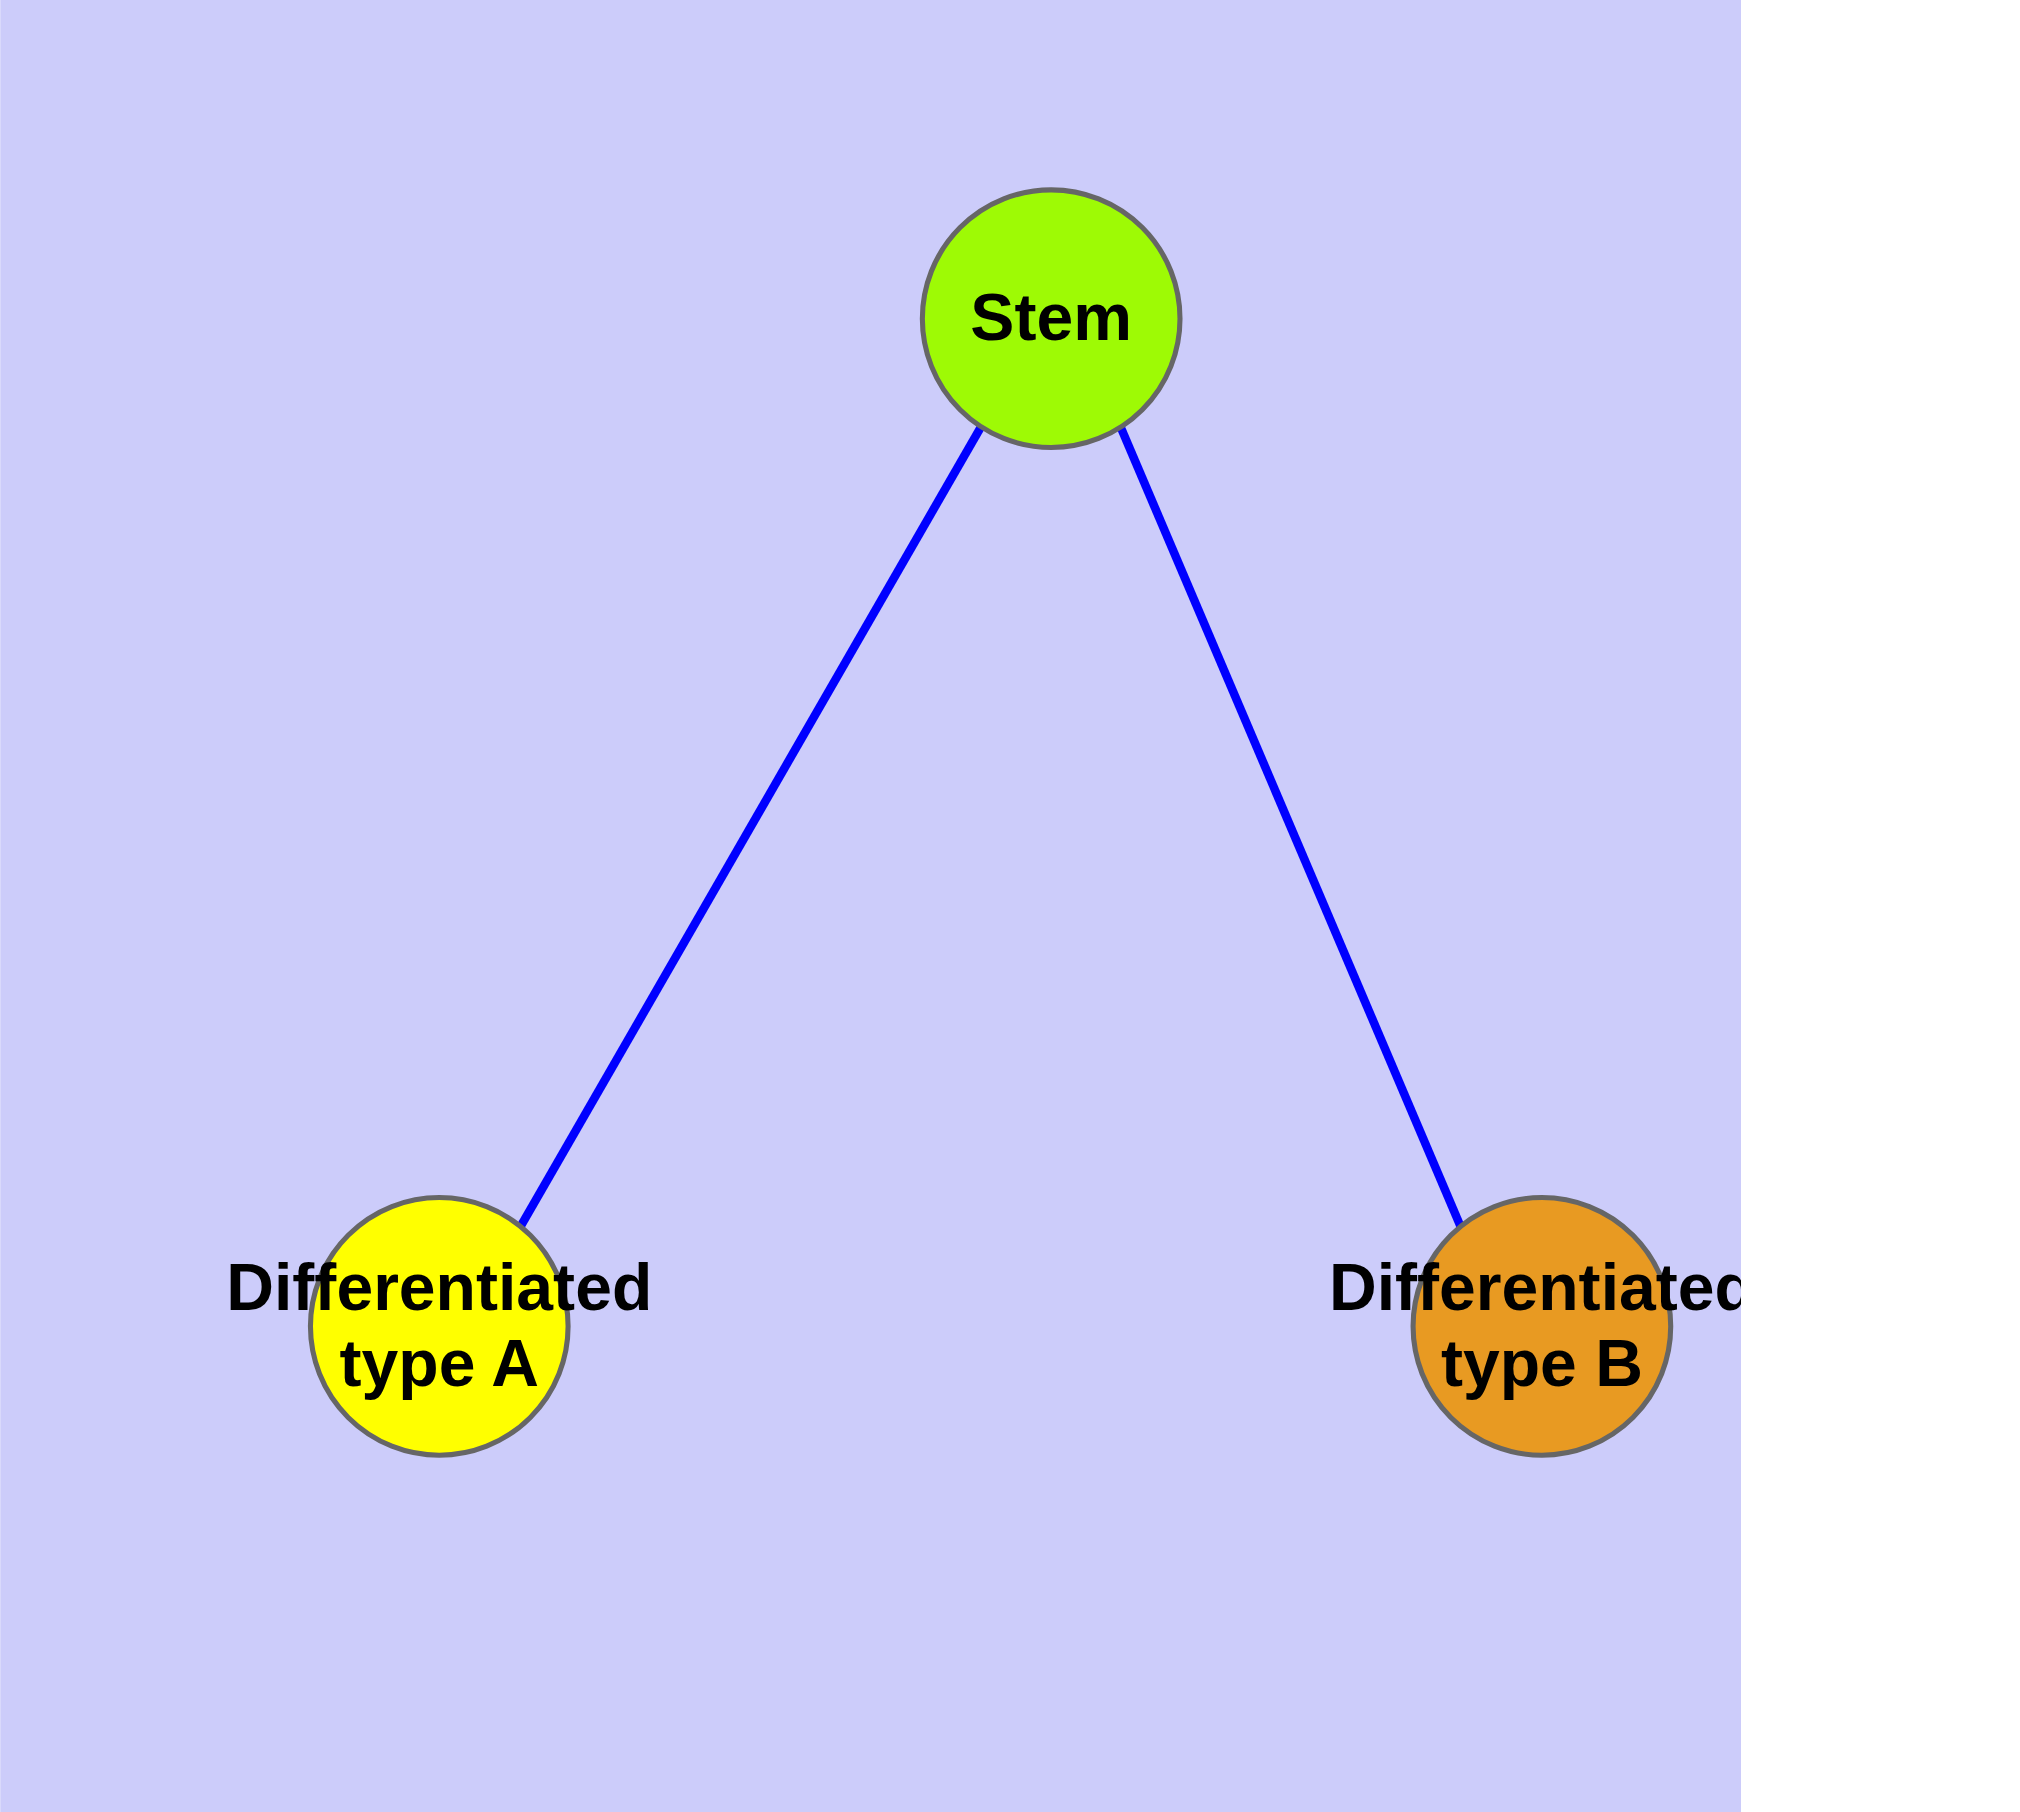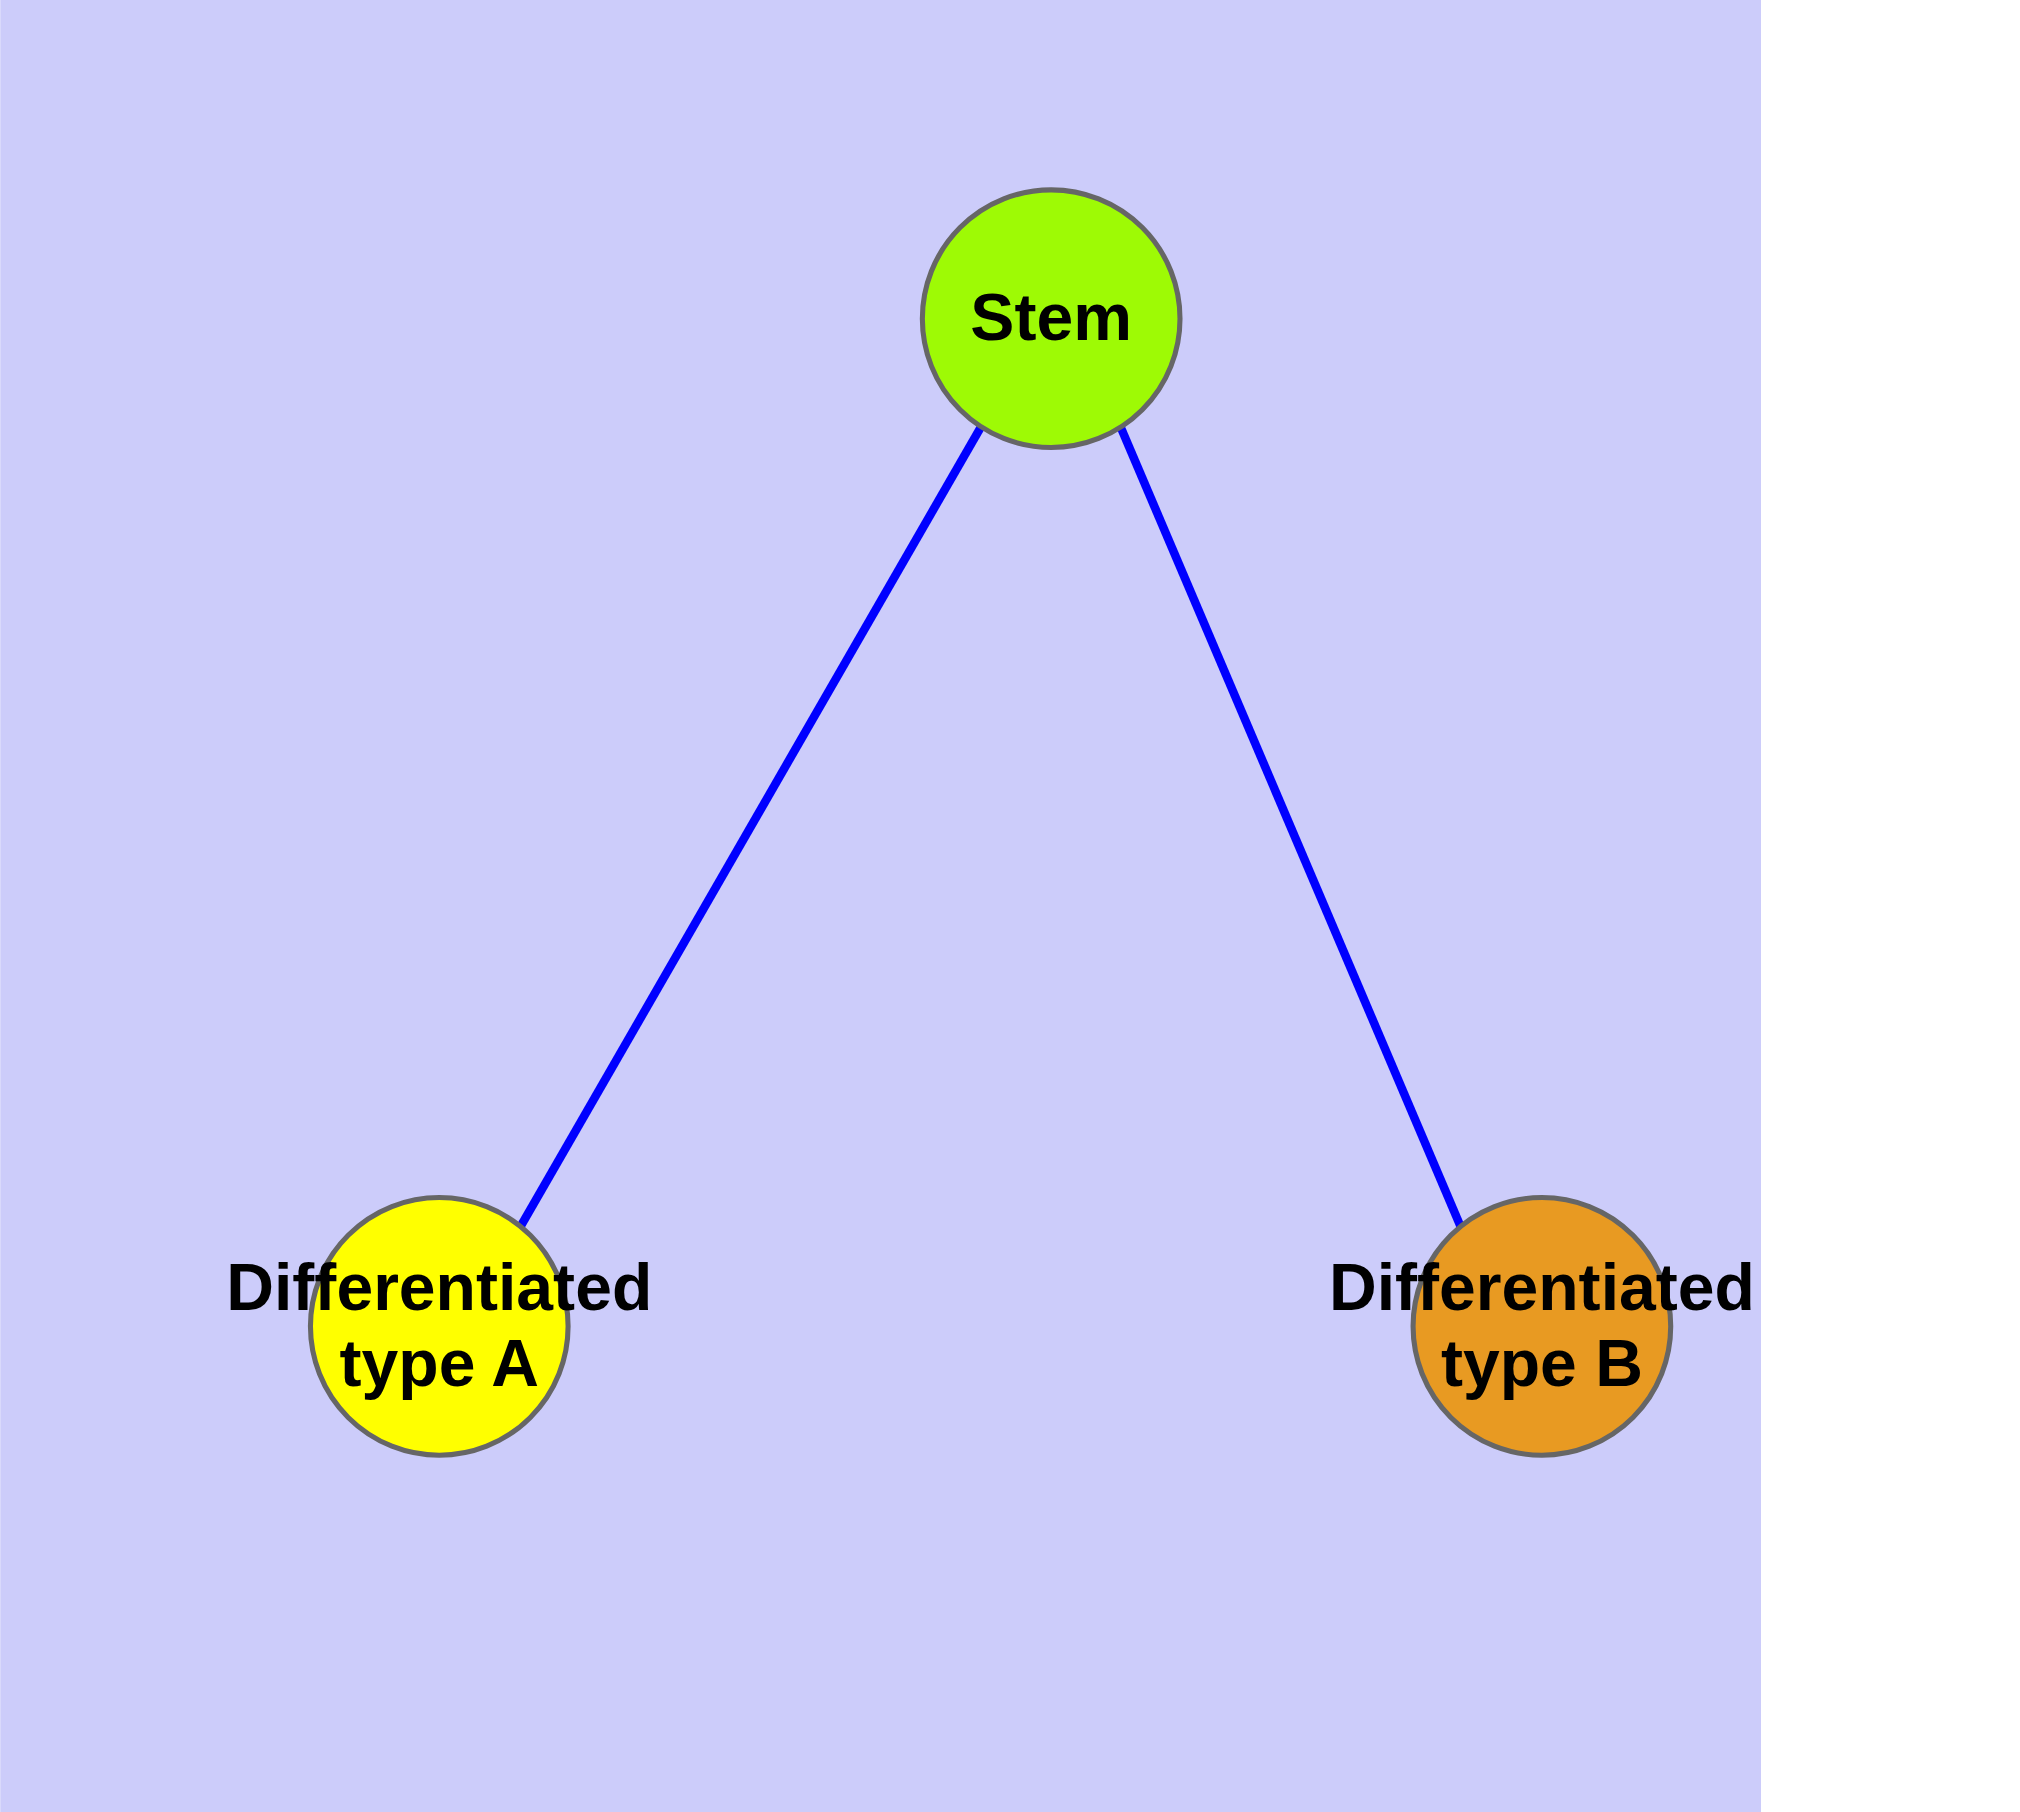--- a/index.html
+++ b/index.html
@@ -25,21 +25,21 @@
   .node-label {
     font-family: "Liberation Sans", sans-serif;
     font-weight: bold;
     fill: #000000;
     paint-order: normal;
   }
 </style>
 </head>
 <body>
 
-<div id="canvas" style="width: 1741px; height: 1812px; padding-left: 20px;">
+<div id="canvas" style="width: 1741px; height: 1812px;">
   <svg id="graph-svg" viewBox="0 0 2384 2138" xmlns="http://www.w3.org/2000/svg" style="width: 2021px; height: 1812px;">
 
     <rect id="bg-rect" x="0" y="0" width="2384" height="2138" fill="#CCCCFA"></rect>
 
     <g id="edges-group">
         <line x1="1157" y1="504" x2="614" y2="1447" stroke="#0000FF" stroke-width="10" stroke-linecap="butt"></line>
         <line x1="1322" y1="504" x2="1723" y2="1447" stroke="#0000FF" stroke-width="10" stroke-linecap="butt"></line>
       </g>
     <g id="nodes-group">
         <circle cx="1240" cy="376" r="152" fill="#9EFA05" stroke="#666666" stroke-width="6"></circle>

